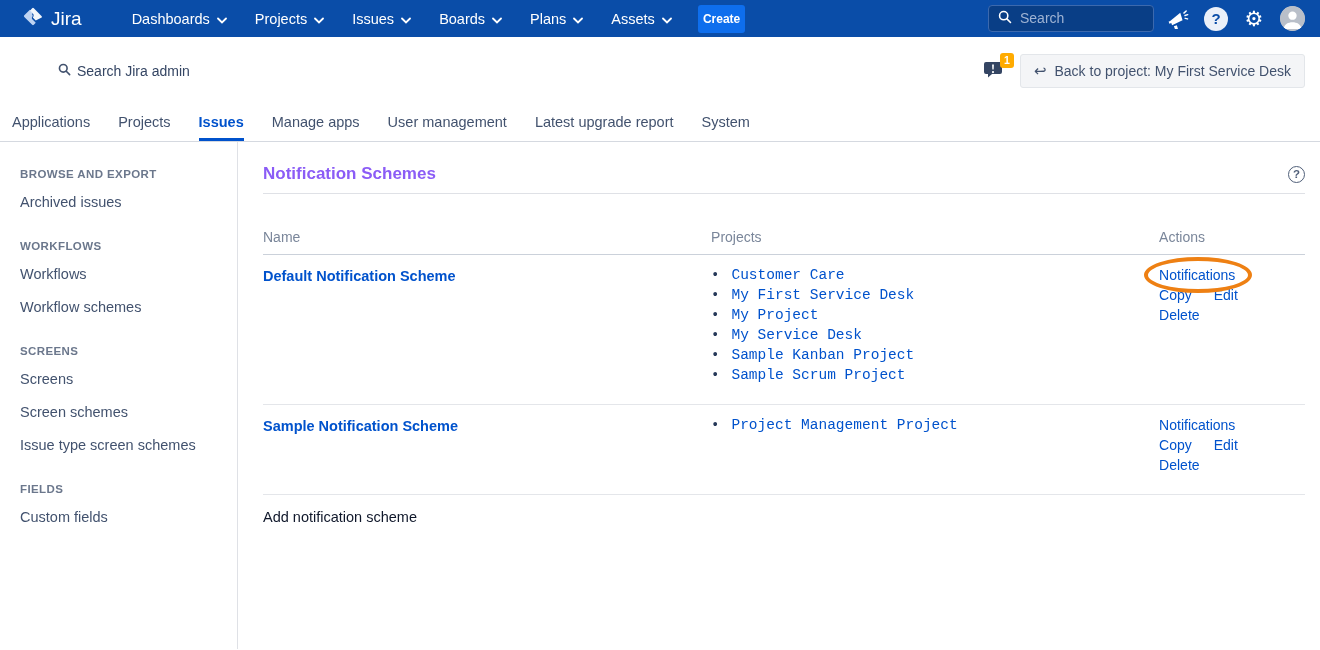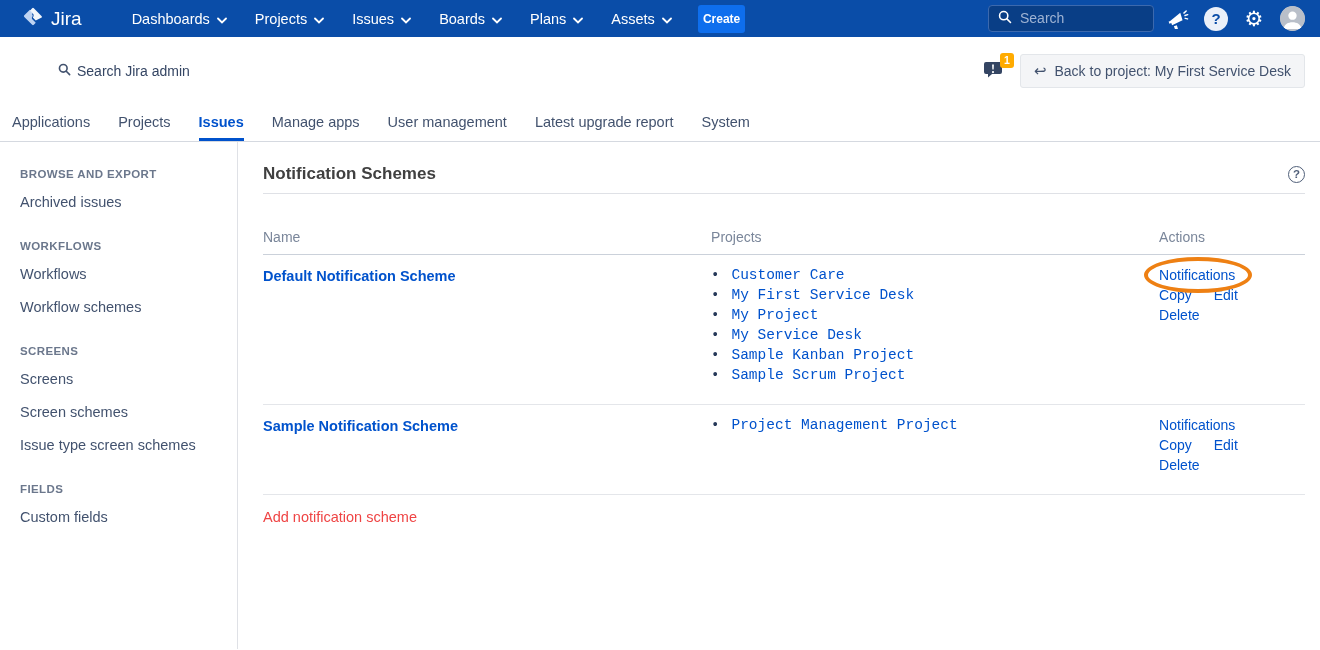--- a/index.html
+++ b/index.html
@@ -89,21 +89,21 @@
   .side-title {
     font-size:11.5px; font-weight:bold; color:#6B778C; letter-spacing:.4px; margin-bottom:14px;
   }
   .side-item { display:block; font-size:14.5px; color:#42526E; margin-bottom:17px; }
 
   .main { flex:1; padding:22px 15px 0 25px; }
   .main-heading-row {
     display:flex; align-items:center; justify-content:space-between;
     border-bottom:1px solid #DFE1E6; padding-bottom:9px;
   }
-  .main-title { font-size:17px; font-weight:bold; color:#404040; }
+  .main-title { font-size:17px; font-weight:bold; color:#8b5cf6; }
   .help-circle-content {
     width:17px; height:17px; border-radius:50%; border:1.5px solid #505F79;
     color:#505F79; font-size:11.5px; font-weight:bold;
     display:flex; align-items:center; justify-content:center; cursor:pointer;
   }
   .main-desc { margin-top:15px; font-size:14px; color:#172B4D; }
 
   table.schemes { width:100%; border-collapse:collapse; margin-top:29px; }
   .schemes th {
     text-align:left; font-weight:normal; font-size:14px; color:#7A869A;
@@ -121,21 +121,21 @@
   ul.proj-list li::before { content:"•"; color:#253858; margin-right:12px; font-size:14px; }
   ul.proj-list a { color:#0052CC; font-size:14.5px; }
   .actions-cell a { color:#0052CC; font-size:14px; }
   .action-line { margin-bottom:6px; line-height:14px; }
   .action-line .gap { margin-right:18px; }
   .ring-wrap { position:relative; display:inline-block; }
   .highlight-ring {
     position:absolute; left:-15px; top:-11px; width:108px; height:36px;
     border:4px solid #EE8013; border-radius:50%; pointer-events:none;
   }
-  .add-link { display:inline-block; margin-top:14px; color:#ef4444; font-size:14.5px; }
+  .add-link { display:inline-block; margin-top:14px; color:#0f172a; font-size:14.5px; }
 </style>
 </head>
 <body>
 
 <div class="navbar">
   <div class="logo">
     <span>
       <svg width="22" height="22" viewBox="0 0 24 24">
         <path fill="#fff" d="M21.5 11.1 12.9 2.5a1.2 1.2 0 0 0-1.8 0l-2.5 2.6 3.2 3.2a2.9 2.9 0 0 1 .9 2.1 2.9 2.9 0 0 1-.9 2.1l3.2 3.2 6.5-3.2a1.2 1.2 0 0 0 0-1.4z" opacity=".95"></path>
         <path fill="#DEEBFF" d="M11.8 7.2 8.6 4 2.5 10.1a1.2 1.2 0 0 0 0 1.8l8.6 8.6a1.2 1.2 0 0 0 1.8 0l2.1-2.2-3.2-3.2a2.9 2.9 0 0 1 0-4.2 2.9 2.9 0 0 1 0-3.7z" opacity=".85"></path>

